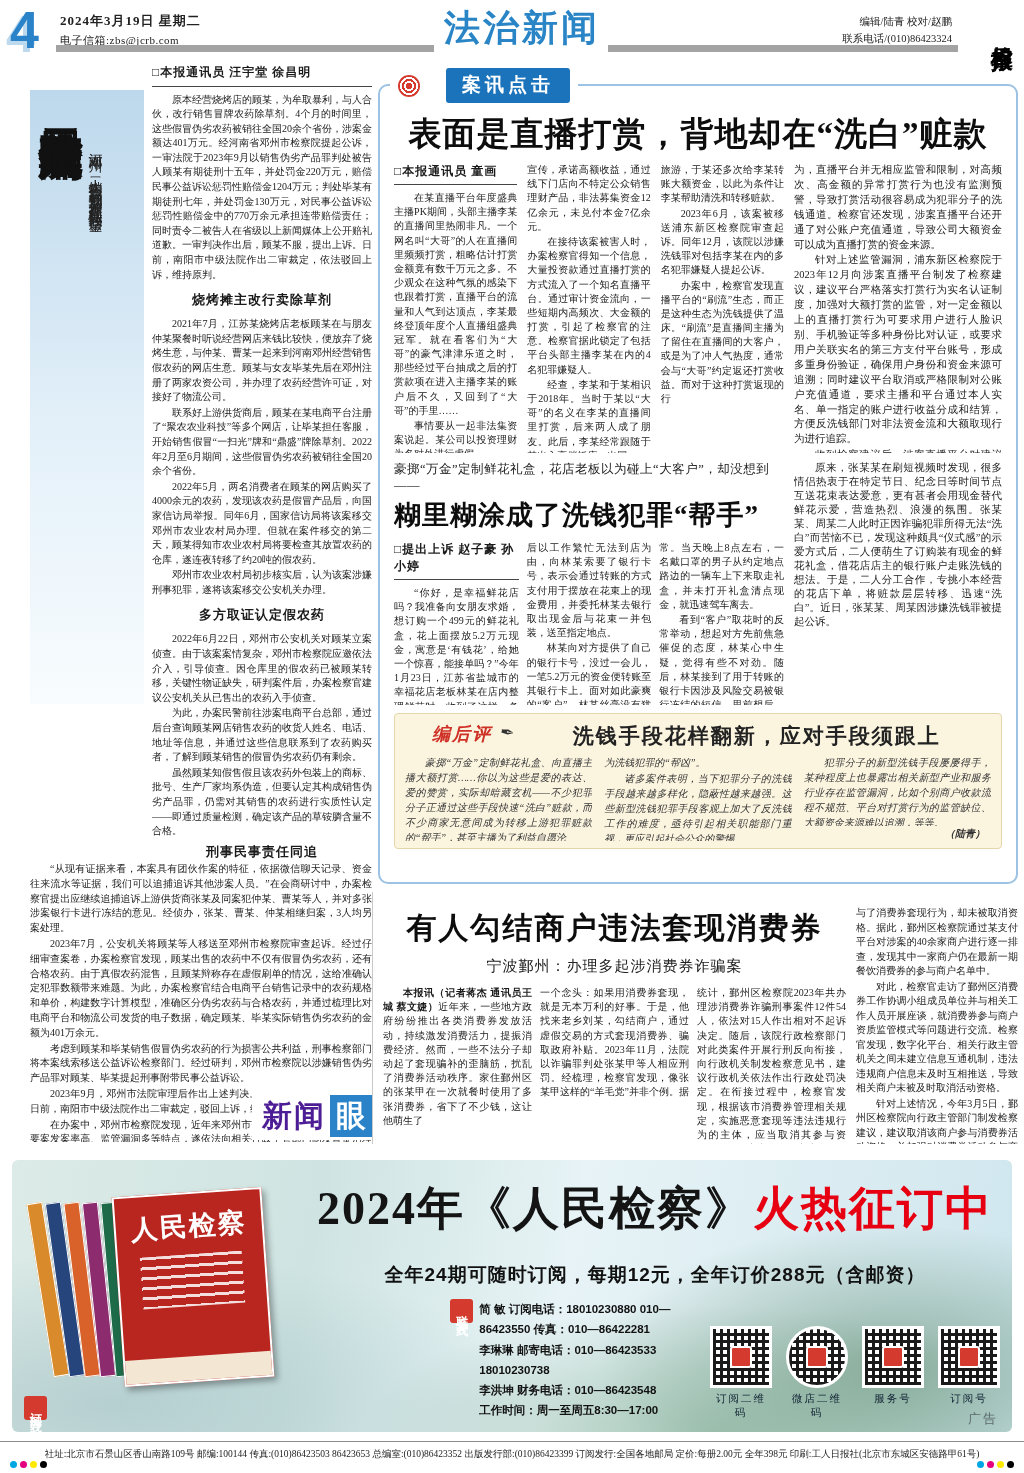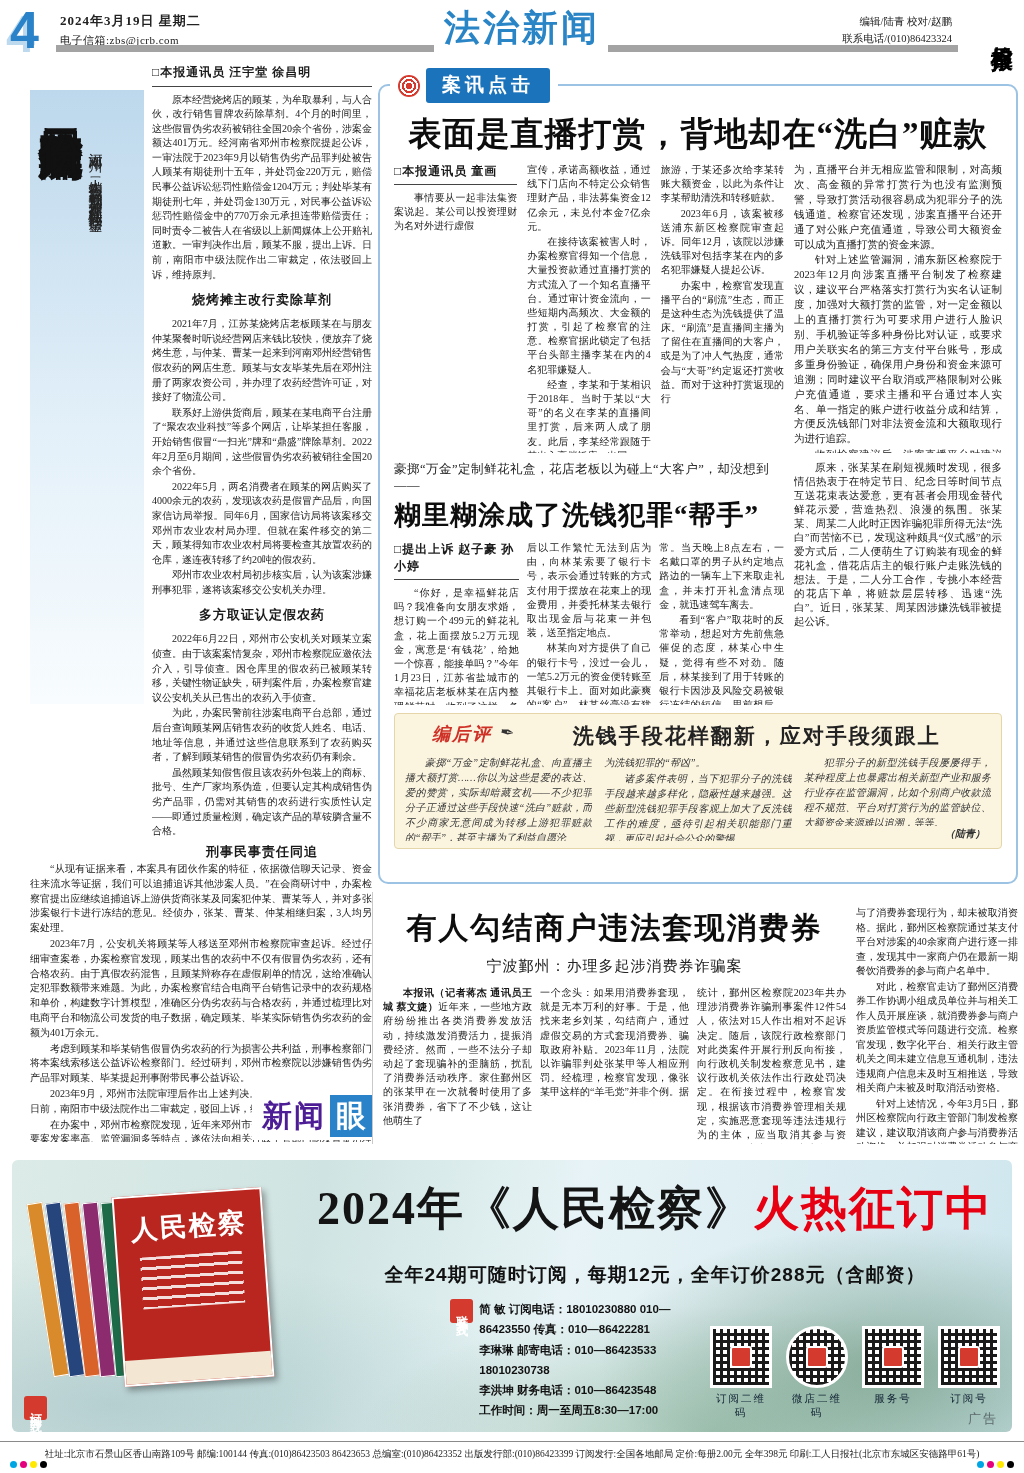--- a/index.html
+++ b/index.html
@@ -30,21 +30,21 @@
   .mid-col .flow { flex:1; overflow:hidden; }
   .bottom-left { font-size:10px; line-height:1.48; overflow:hidden; }
   .news-eye { position:absolute; right:0; bottom:2px; background:#fff; padding:6px 0 2px 10px; display:flex; align-items:center; gap:4px; }
   .news-eye .ne-text { font-family:"Liberation Sans",sans-serif; font-size:30px; font-weight:bold; color:#4c1d95; letter-spacing:2px; }
   .news-eye .ne-box { width:42px; height:42px; background:#2a82c8; color:#fff; font-family:"Liberation Sans",sans-serif; font-weight:bold; font-size:30px; display:flex; align-items:center; justify-content:center; }
 
   
   .case-box { border:2px solid #9cc3e3; border-radius:10px; padding:0 14px; background:#fff; }
   .badge-wrap { position:absolute; top:-18px; left:10px; background:#fff; padding:0 8px; display:flex; align-items:center; gap:6px; }
   .badge-target { width:22px; height:22px; border-radius:50%; background:radial-gradient(circle at 50% 50%, #d63a2e 0 3px, #ffffff 3px 5px, #d63a2e 5px 7px, #ffffff 7px 9px, #d63a2e 9px 11px); }
-  .badge-label { background:#1b74bb; color:#fff; font-family:"Liberation Sans",sans-serif; font-weight:bold; font-size:19px; letter-spacing:4px; padding:4px 16px 5px; border-radius:3px; }
+  .badge-label { background:#1b74bb; color:#fff; font-family:"Liberation Sans",sans-serif; font-weight:bold; font-size:19px; letter-spacing:4px; padding:4px 16px 5px; border-radius:3px;margin-left:20px; }
   .headline-1 { font-size:33px; font-weight:900; text-align:center; letter-spacing:1px; margin:26px 0 6px; color:#0d0d0d; }
   .sub-1 { font-size:15.5px; text-align:center; color:#222; margin-bottom:10px; letter-spacing:1px; }
   .col-row { display:flex; gap:10px; overflow:hidden; font-size:10px; line-height:1.42; }
   .col { flex:1; overflow:hidden; }
   .col-wide { flex:none; width:208px; overflow:hidden; font-size:10.5px; }
   .art2 { display:flex; gap:10px; margin-top:8px; overflow:hidden; }
   .art2-left { flex:1; display:flex; flex-direction:column; overflow:hidden; }
   .kicker { font-size:12.5px; color:#222; letter-spacing:.5px; margin-bottom:2px; }
   .headline-2 { font-size:27px; font-weight:900; letter-spacing:1px; color:#0d0d0d; margin:2px 0 8px; }
   .art2-cols { display:flex; gap:8px; flex:1; overflow:hidden; font-size:10px; line-height:1.42; }
@@ -177,20 +177,21 @@
     <div class="badge-wrap">
       <span class="badge-target"></span>
       <span class="badge-label">案讯点击</span>
     </div>
 
     <div class="headline-1">表面是直播打赏，背地却在“洗白”赃款</div>
     <div class="col-row" style="height:290px;">
       <div class="col">
         <div class="byline">□本报通讯员 童画</div>
         <div class="body-text">
+            <p>在某直播平台年度盛典主播PK期间，头部主播李某的直播间里热闹非凡。一个网名叫“大哥”的人在直播间里频频打赏，粗略估计打赏金额竟有数千万元之多。不少观众在这种气氛的感染下也跟着打赏，直播平台的流量和人气到达顶点，李某最终登顶年度个人直播组盛典冠军。就在看客们为“大哥”的豪气津津乐道之时，那些经过平台抽成之后的打赏款项在进入主播李某的账户后不久，又回到了“大哥”的手里……</p>
             <p>事情要从一起非法集资案说起。某公司以投资理财为名对外进行虚假</p>
           </div>
       </div>
       <div class="col cont">
         <div class="body-text">
             <p>宣传，承诺高额收益，通过线下门店向不特定公众销售理财产品，非法募集资金12亿余元，未兑付本金7亿余元。</p>
             <p>在接待该案被害人时，办案检察官得知一个信息，大量投资款通过直播打赏的方式流入了一个知名直播平台。通过审计资金流向，一些短期内高频次、大金额的打赏，引起了检察官的注意。检察官据此锁定了包括平台头部主播李某在内的4名犯罪嫌疑人。</p>
             <p>经查，李某和于某相识于2018年。当时于某以“大哥”的名义在李某的直播间里打赏，后来两人成了朋友。此后，李某经常跟随于某出入高档饭店，出国</p>
           </div>
       </div>

